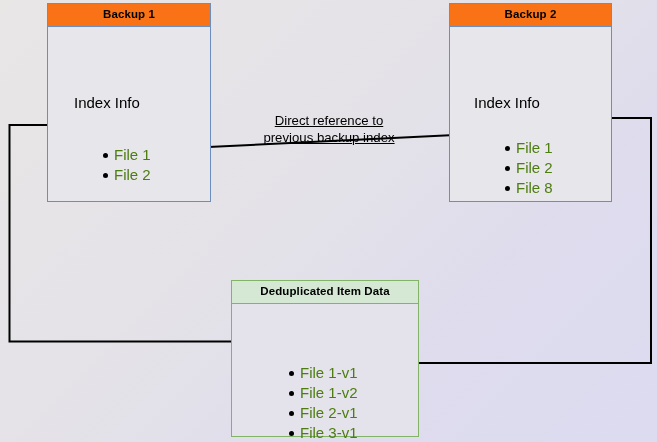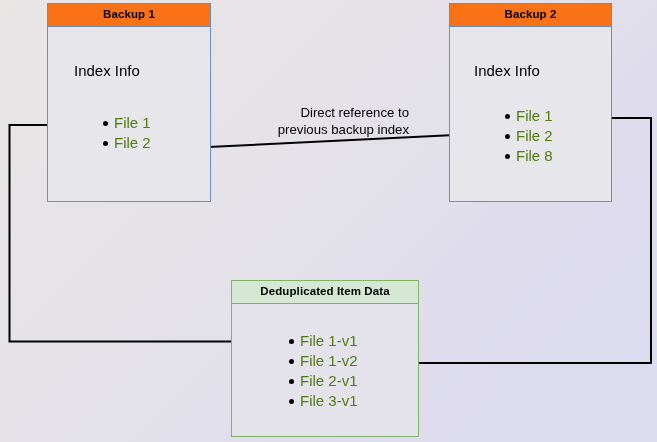--- a/index.html
+++ b/index.html
@@ -47,20 +47,21 @@
     font-weight: bold;
     font-size: 11.5px;
     color: #000;
     line-height: 21px;
     height: 23px;
     letter-spacing: 0.1px;
   }
   .box-body {
     position: relative;
     flex: 1;
+    margin-top: 32px;
   }
   .box.green {
     border-color: #82b366;
     background: #e4e3ec;
   }
   .box.green > .box-header {
     border-bottom-color: #82b366;
     background: #d5e8d4;
   }
 
@@ -92,26 +93,27 @@
     width: 5px;
     height: 5px;
     border-radius: 50%;
     background: #000;
   }
 
   
   #ref-caption {
     position: absolute;
     left: 249px;
-    top: 104px;
+    top: 112px;
     width: 160px;
-    text-align: right;
+    text-align: center;
     font-size: 13.2px;
     line-height: 17px;
     color: #000;
+    text-decoration: underline;
   }
   #ref-caption .cap-line {
     display: block;
     white-space: nowrap;
   }
 </style>
 </head>
 <body>
 
 <div id="canvas">

